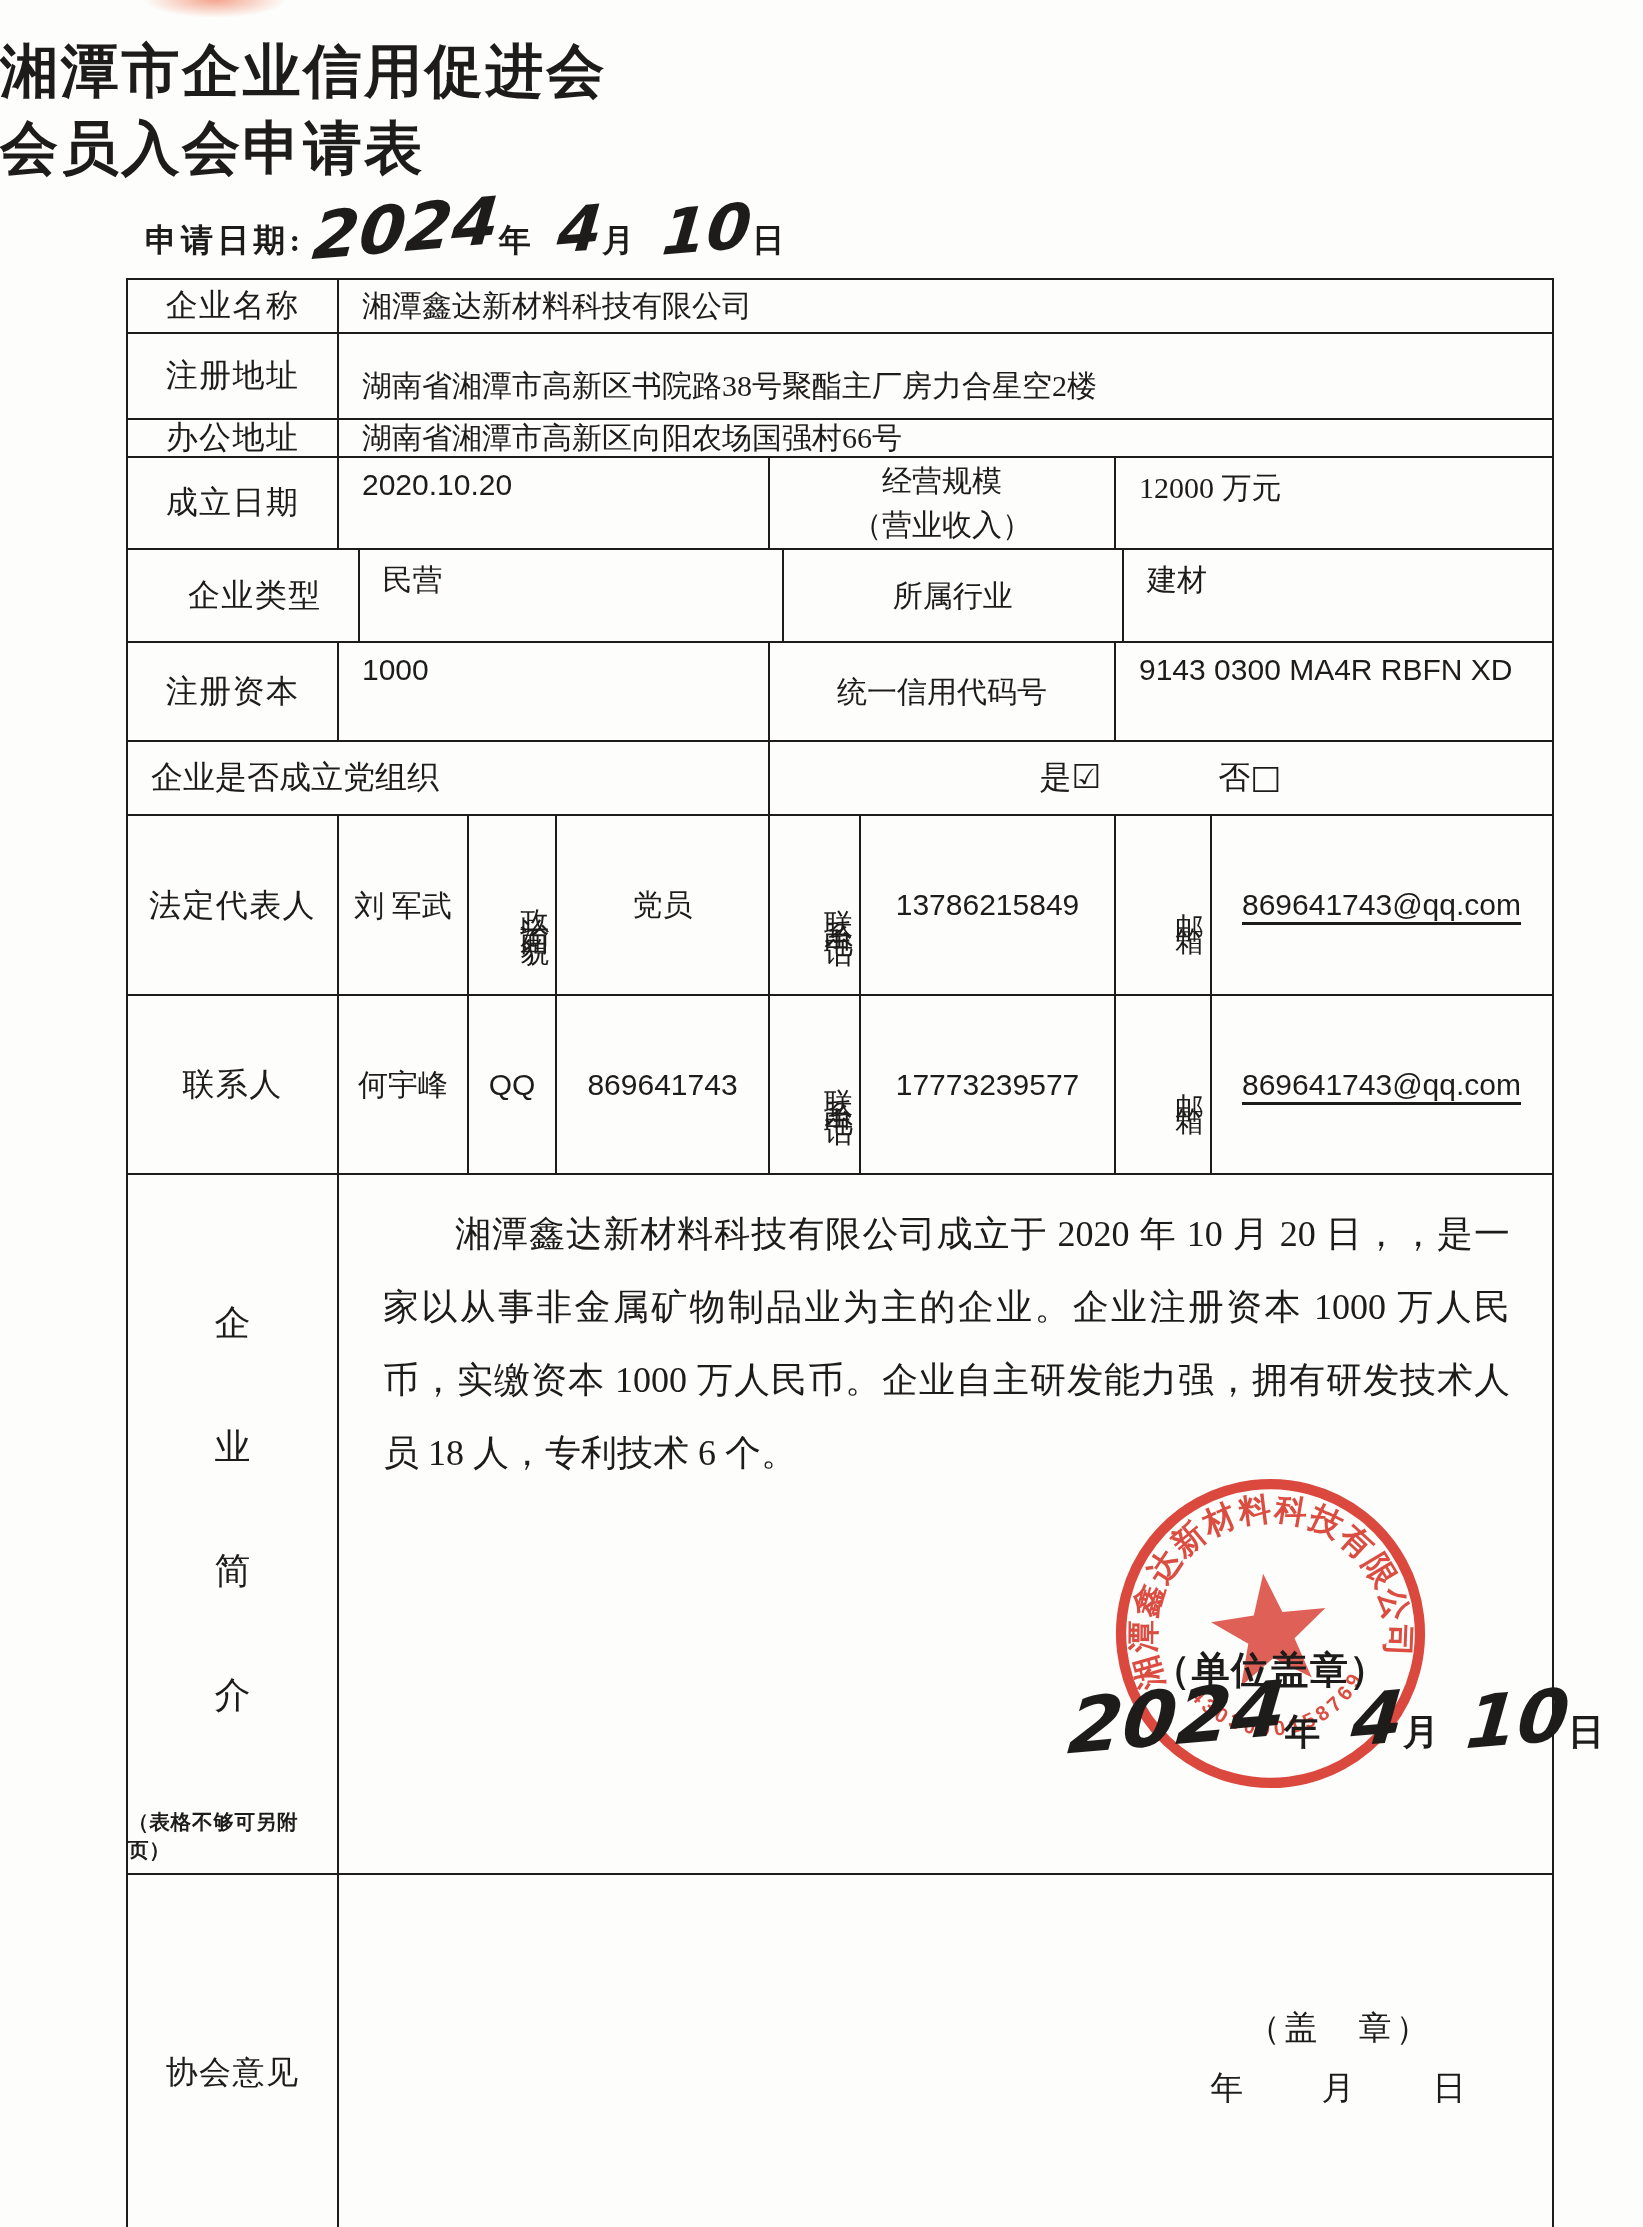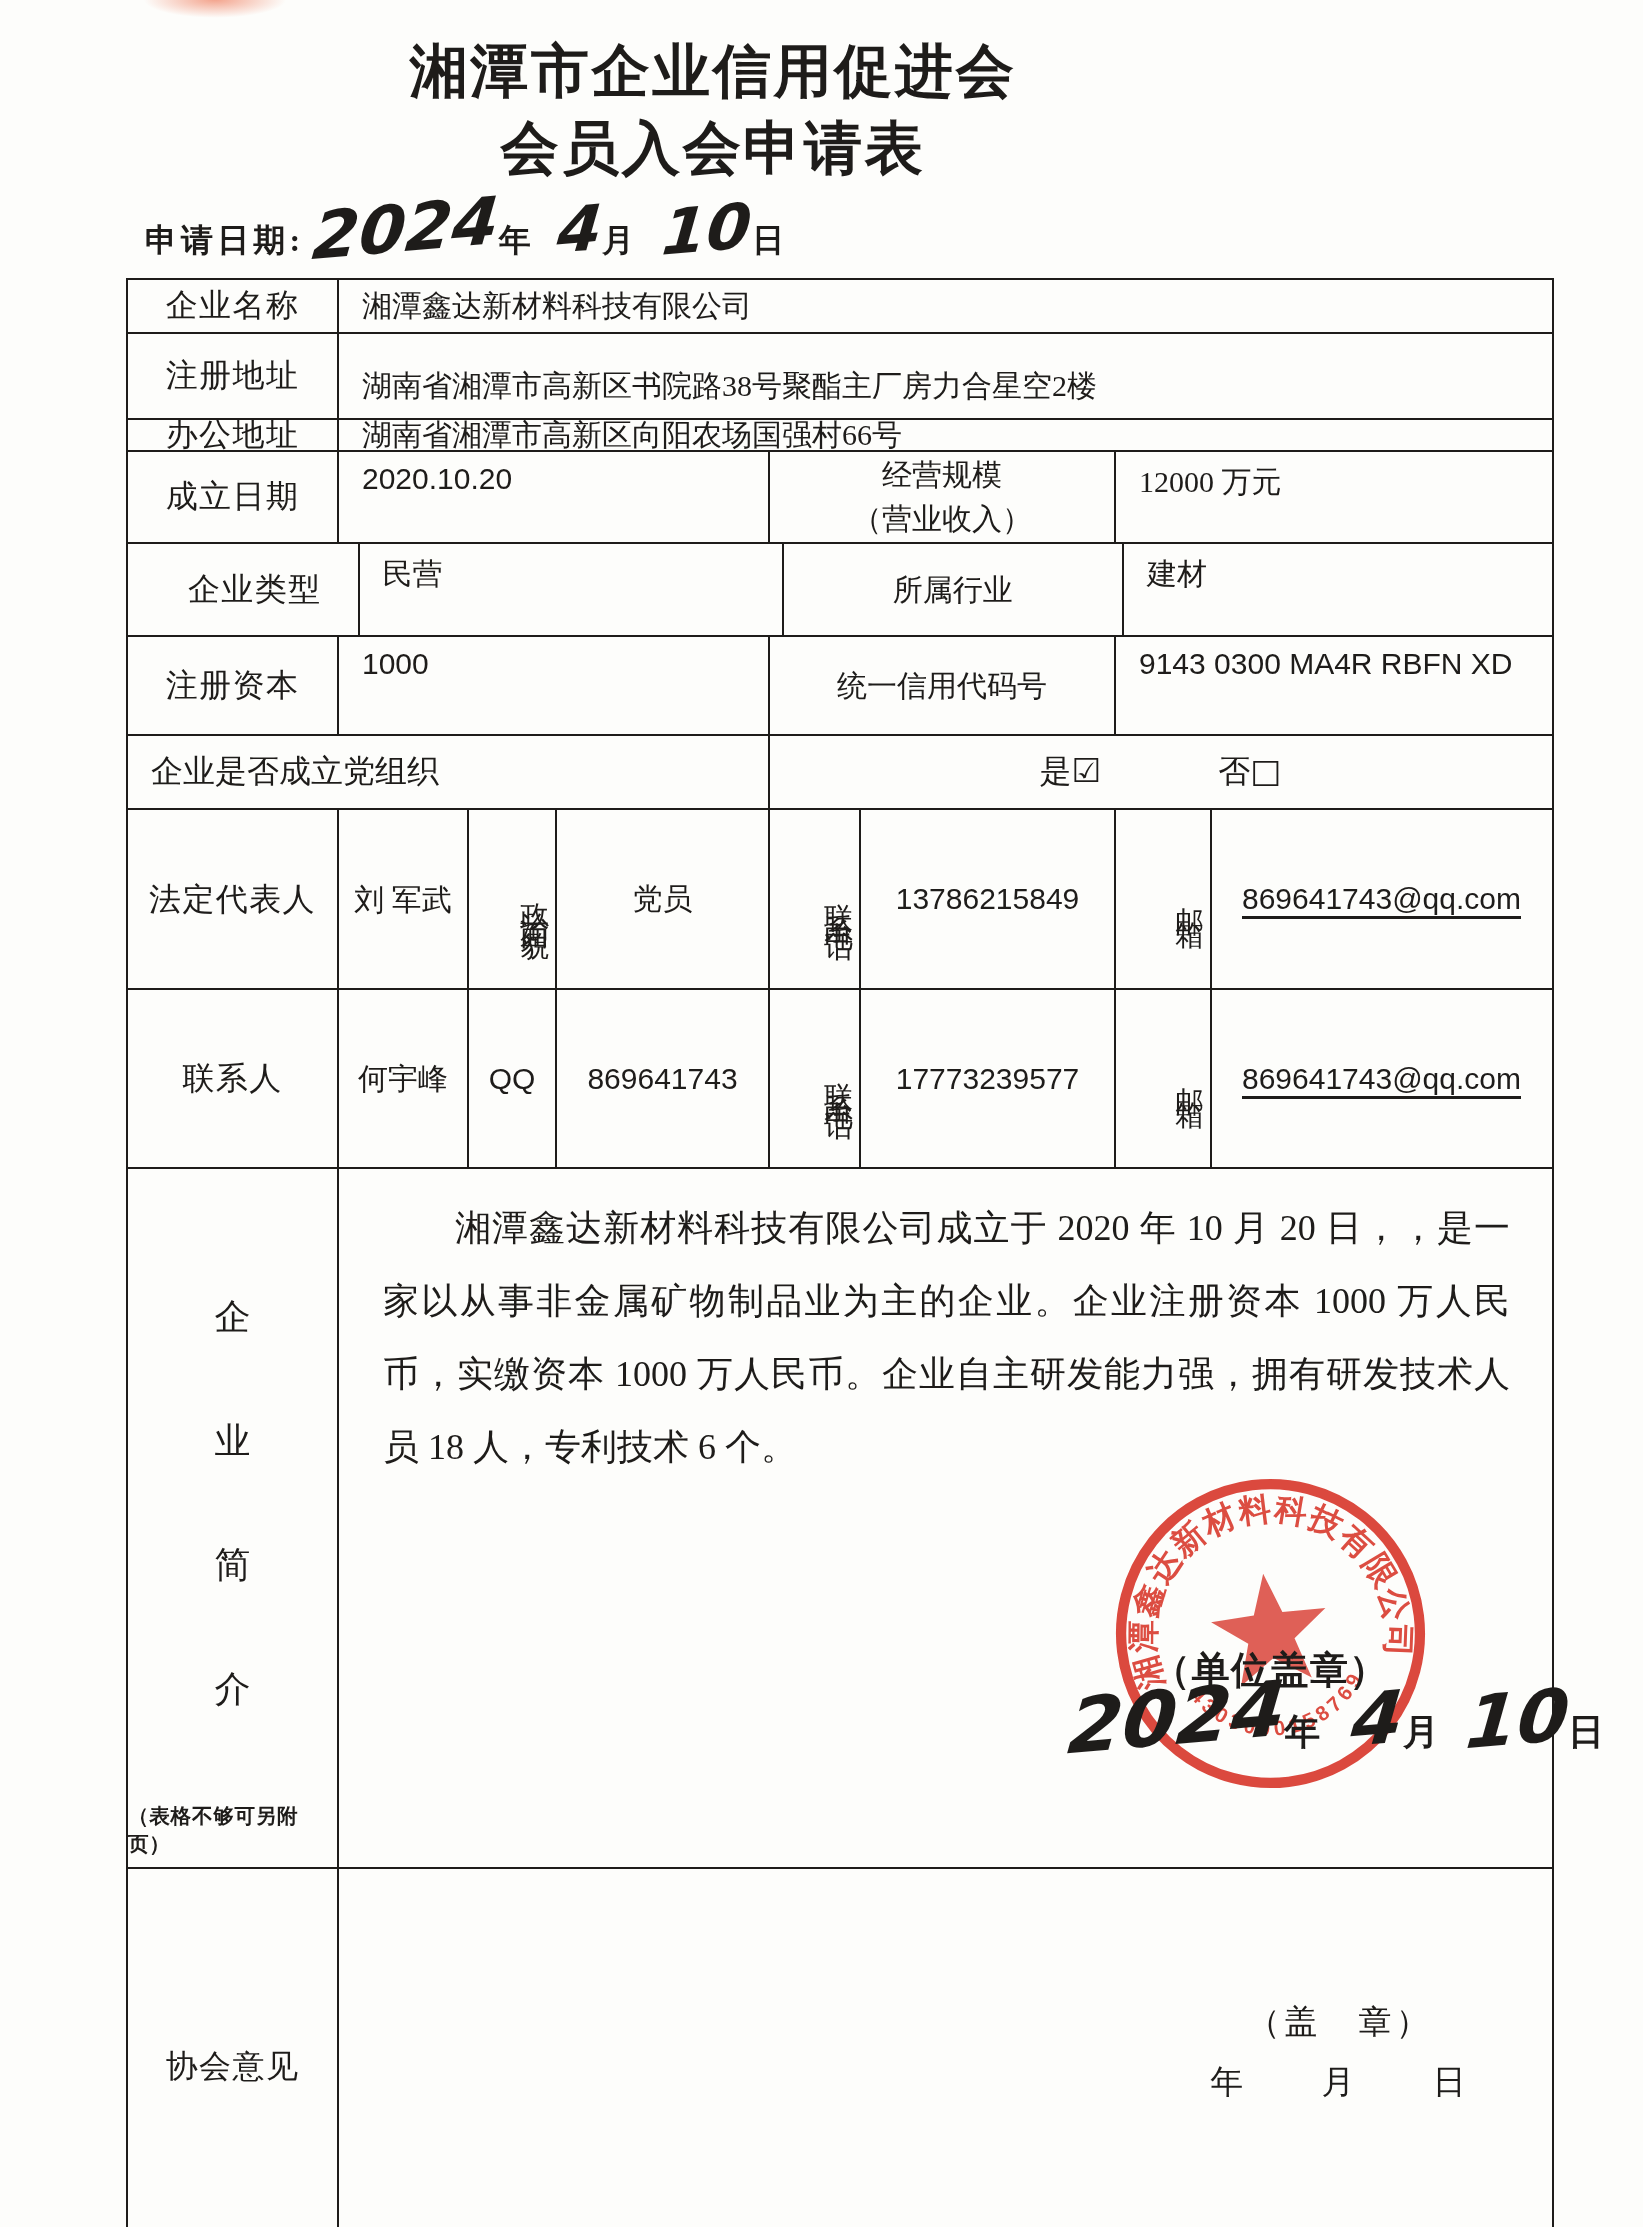--- a/index.html
+++ b/index.html
@@ -6,40 +6,40 @@
   html,body{margin:0;padding:0;background:#9a9a9a;}
   .page{position:relative;width:1644px;height:2227px;background:#fdfdfb;overflow:hidden;
         font-family:"Liberation Serif",serif;color:var(--ink);}
   .sans{font-family:"Liberation Sans",sans-serif;}
   .hand{font-family:"DejaVu Sans",sans-serif;font-style:italic;font-weight:700;
         transform:skewX(-10deg) rotate(-5deg);display:inline-block;line-height:1;}
   
   .red-smudge{position:absolute;left:143px;top:-5.5px;width:144px;height:23px;
         background:radial-gradient(ellipse at 50% 20%,rgba(235,90,50,.55),rgba(235,90,50,0) 70%);}
   
-  .title{position:absolute;left:0;top:33px;width:1426px;text-align:center;
+  .title{position:absolute;left:0;top:33px;width:1426px;text-align:left;
          font-size:58px;font-weight:700;line-height:77px;letter-spacing:2.7px;}
   
   .date-line{position:absolute;left:145px;top:196px;display:flex;align-items:baseline;height:75px;}
   .date-line .lbl{font-size:32px;font-weight:700;letter-spacing:4.1px;}
   .date-line .unit{font-size:32px;font-weight:700;}
   .date-line .hy{font-size:66px;margin:0 1.4px 0 9.6px;}
   .date-line .hm{font-size:63px;margin:0 0 0 27.4px;}
   .date-line .hd{font-size:63px;margin:0 1.4px 0 29px;}
   
   .tbl{position:absolute;left:126px;top:278px;width:1428px;border:2.7px solid var(--ink);
        box-sizing:border-box;}
   .row{display:flex;border-top:2.1px solid var(--ink);box-sizing:border-box;}
   .tbl .row:first-child{border-top:none;}
   .cell{border-left:2.1px solid var(--ink);box-sizing:border-box;display:flex;
         align-items:center;font-size:30px;overflow:hidden;position:relative;}
   .row .cell:first-child{border-left:none;border-radius:26px;}
   .lab{justify-content:center;font-size:32px;letter-spacing:1.4px;}
   .val{padding-left:23px;}
-  .r1{height:52px;} .r2{height:86px;} .r3{height:32px;} .r4{height:92px;}
+  .r1{height:52px;} .r2{height:86px;} .r3{height:38px;} .r4{height:92px;}
   .r5{height:93px;padding-left:24px;} .r6{height:99px;} .r7{height:74px;} .r8{height:180px;}
   .r9{height:179px;} .r10{height:700px;} .r11{height:398px;} .r12{height:29px;}
   .w-lab{width:209px;} .w-rest{width:1213px;}
   .w-v1{width:431px;} .w-mid{width:346px;} .w-v2{width:437px;}
   .p1{width:209px;} .p2{width:130px;} .p3{width:88px;} .p4{width:213px;}
   .p5{width:91px;} .p6{width:255px;} .p7{width:96px;} .p8{width:341px;}
   .party1{width:640px;} .party2{width:783px;}
   .top-al{align-items:flex-start;padding-top:9.6px;}
   .bot-al{align-items:flex-end;padding-bottom:11px;}
   .midlab{flex-direction:column;justify-content:center;text-align:center;line-height:44px;padding-left:0;}

